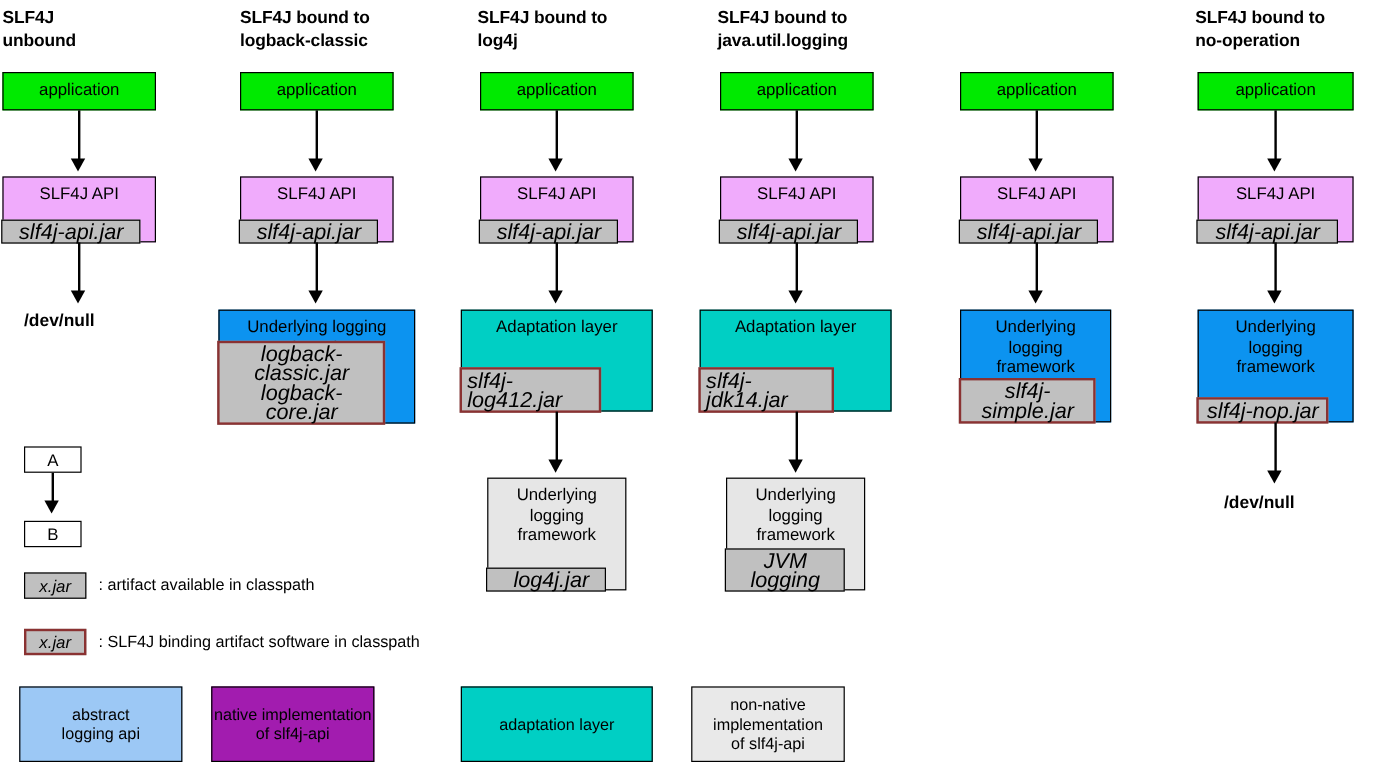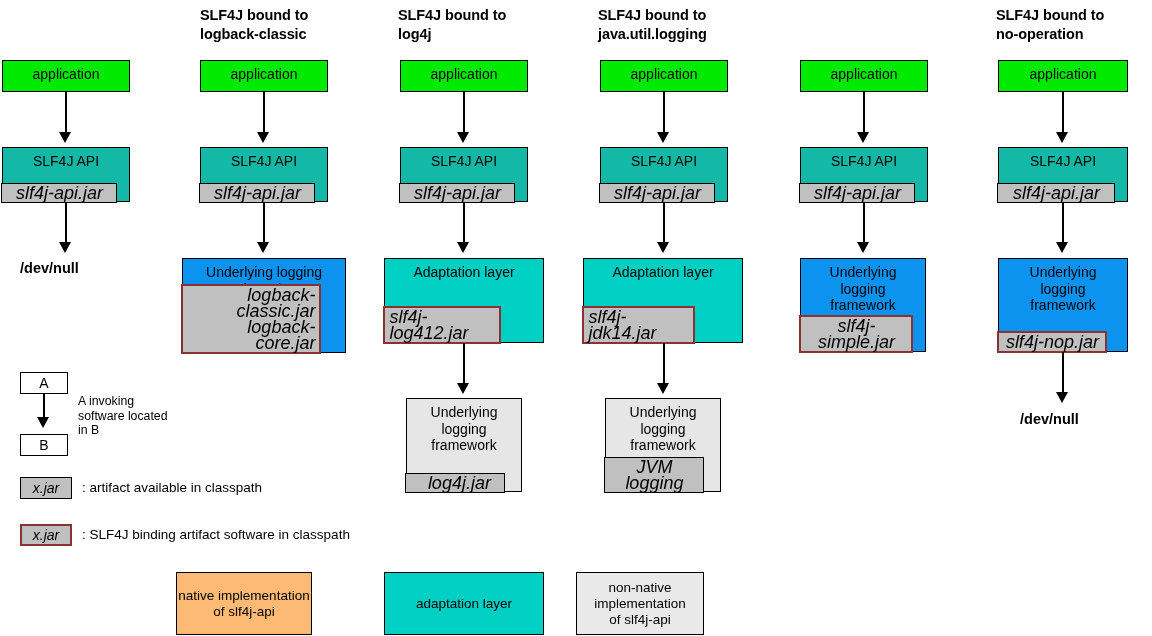--- a/index.html
+++ b/index.html
@@ -19,21 +19,21 @@
   
   .node{
     position:absolute;border:1.6px solid #000;box-sizing:border-box;
     display:flex;flex-direction:column;align-items:center;
   }
   .node .ntext{
     font-size:14px;line-height:16.5px;text-align:center;white-space:pre-line;
     width:100%;padding-top:5px;
   }
   .node.green{background:#00EA00;}
-  .node.lightblue{background:#14b8a6;}
+  .node.lightblue{background:#f0abfc;}
   .node.azure{background:#0C93F0;}
   .node.teal{background:#00CFC4;}
   .node.graybox{background:#E6E6E6;}
 
   
   .jar{
     position:absolute;left:-1.6px;bottom:-1.6px;
     background:#C0C0C0;border:1.6px solid #000;box-sizing:border-box;
     font-style:italic;font-size:18px;line-height:16px;text-align:center;
     white-space:pre-line;padding:1px 4px;color:#000;
@@ -71,29 +71,31 @@
   .legend-chip.binding{border:2px solid #8A3232;}
   .legend-caption{
     position:absolute;font-size:13.5px;line-height:16px;white-space:nowrap;color:#000000;
   }
   .swatch{
     position:absolute;border:1.4px solid #000;box-sizing:border-box;
     display:flex;align-items:center;justify-content:center;text-align:center;
     font-size:13.5px;line-height:16px;white-space:pre-line;color:#000;
   }
   .swatch.lightblue{background:#9CC8F5;}
-  .swatch.azure{background:#fdba74;}
+  .swatch.azure{background:#a21caf;}
   .swatch.teal{background:#00CFC4;}
   .swatch.graybox{background:#E9E9E9;}
 </style>
 </head>
 <body>
 
 <div class="stage">
 
+  <div class="col-title" style="left:2px;top:6px;width:170px;">SLF4J
+unbound</div>
 
   <div class="node green" style="left:2px;top:60px;width:128px;height:32px;">
     <div class="ntext">application</div>
   </div>
   <div class="arrow" style="left:65px;top:92px;height:45px;"></div>
   <div class="arrowhead" style="left:59px;top:132px;"></div>
 
   <div class="node lightblue" style="left:2px;top:147px;width:128px;height:55px;">
     <div class="ntext">SLF4J API</div>
     <div class="jar" style="width:116px;">slf4j-api.jar</div>
@@ -114,21 +116,21 @@
   <div class="node lightblue" style="left:200px;top:147px;width:128px;height:55px;">
     <div class="ntext">SLF4J API</div>
     <div class="jar" style="width:116px;">slf4j-api.jar</div>
   </div>
   <div class="arrow" style="left:263px;top:202px;height:45px;"></div>
   <div class="arrowhead" style="left:257px;top:242px;"></div>
 
   <div class="node azure" style="left:182px;top:258px;width:164px;height:95px;">
     <div class="ntext">Underlying logging
 adaptation</div>
-    <div class="jar binding" style="width:140px;text-align:right;">logback-classic.jar
+    <div class="jar binding" style="width:140px;text-align:center;">logback-classic.jar
 logback-core.jar</div>
   </div>
 
   <div class="col-title" style="left:398px;top:6px;width:180px;">SLF4J bound to
 log4j</div>
 
   <div class="node green" style="left:400px;top:60px;width:128px;height:32px;">
     <div class="ntext">application</div>
   </div>
   <div class="arrow" style="left:463px;top:92px;height:45px;"></div>
@@ -229,30 +231,29 @@
     <div class="jar binding" style="width:110px;">slf4j-nop.jar</div>
   </div>
   <div class="arrow" style="left:1062px;top:352px;height:45px;"></div>
   <div class="arrowhead" style="left:1056px;top:392px;"></div>
   <div class="devnull" style="left:1020px;top:411px;">/dev/null</div>
 
   <div class="legend-box" style="left:20px;top:372px;width:48px;height:22px;">A</div>
   <div class="arrow" style="left:43px;top:394px;height:28px;"></div>
   <div class="arrowhead" style="left:37px;top:417px;"></div>
   <div class="legend-box" style="left:20px;top:434px;width:48px;height:22px;">B</div>
-  <div class="legend-text" style="left:78px;top:394px;width:130px;">A invoking
-software located
-in B</div>
 
   <div class="legend-chip" style="left:20px;top:477px;width:52px;height:22px;">x.jar</div>
   <div class="legend-caption" style="left:82px;top:480px;">: artifact available in classpath</div>
 
   <div class="legend-chip binding" style="left:20px;top:524px;width:52px;height:22px;">x.jar</div>
   <div class="legend-caption" style="left:82px;top:527px;">: SLF4J binding artifact software in classpath</div>
 
+  <div class="swatch lightblue" style="left:16px;top:572px;width:136px;height:63px;">abstract
+logging api</div>
   <div class="swatch azure" style="left:176px;top:572px;width:136px;height:63px;">native implementation
 of slf4j-api</div>
   <div class="swatch teal" style="left:384px;top:572px;width:160px;height:63px;">adaptation layer</div>
   <div class="swatch graybox" style="left:576px;top:572px;width:128px;height:63px;">non-native
 implementation
 of slf4j-api</div>
 
 </div>
 
 </body></html>

